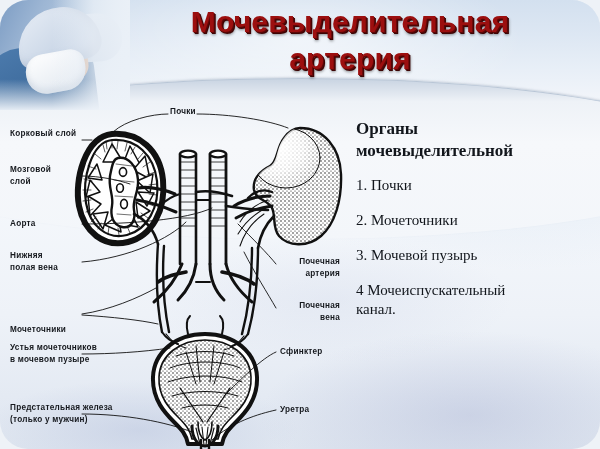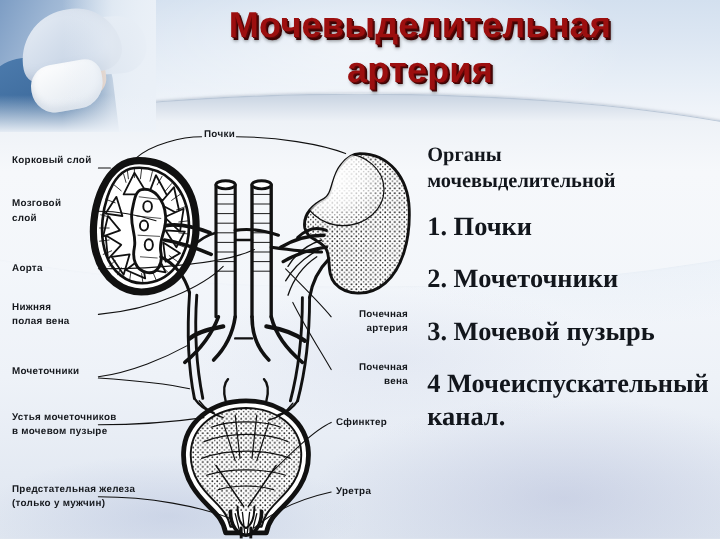--- a/index.html
+++ b/index.html
@@ -10,20 +10,21 @@
     background:#eef2f7;
   }
   #slide{
     position:relative;width:600px;height:449px;overflow:hidden;
     background:
       radial-gradient(ellipse 300px 120px at 470px 415px, rgba(150,160,200,.30), rgba(150,160,200,0) 70%),
       radial-gradient(ellipse 220px 70px at 140px 430px, rgba(150,165,205,.28), rgba(150,165,205,0) 72%),
       radial-gradient(ellipse 260px 90px at 330px 300px, rgba(190,200,225,.22), rgba(190,200,225,0) 70%),
       radial-gradient(ellipse 420px 200px at 520px 120px, rgba(215,228,242,.75), rgba(215,228,242,0) 75%),
       linear-gradient(#dfe8f3 0%, #e9eef6 18%, #f4f7fb 46%, #eef2f8 70%, #e4eaf3 88%, #dfe6f0 100%);
+    border-radius: 28px;
   }
 
   
   #header-band{
     position:absolute;left:0;top:0;width:600px;height:100px;
     background:
       radial-gradient(ellipse 320px 110px at 300px 40px, rgba(255,255,255,.55), rgba(255,255,255,0) 70%),
       linear-gradient(180deg,#d3e0ef 0%,#dde7f3 35%,#e8eff7 70%,#f2f5fa 100%);
   }
   #header-arc{
@@ -95,21 +96,21 @@
     color:#12161c;
   }
   #organs-heading{
     font-family:"Liberation Serif",serif;
     font-weight:bold;font-size:17px;line-height:1.28;
     margin-bottom:14px;
   }
   #organs-heading .ln{display:block;}
   .organ-item{
     font-family:"Liberation Serif",serif;
-    font-weight:bold;font-size:22px;line-height:1.22;
+    font-weight:normal;font-size:15px;line-height:1.22;
     margin:0 0 17px 0;
   }
   .organ-item .ln{display:block;}
 
   
   #diagram{position:absolute;left:0;top:96px;width:380px;height:353px;}
   #diagram svg{display:block;}
 
   .lbl{
     position:absolute;
@@ -407,21 +408,21 @@
 
     <div class="lbl" style="left:10px;top:122px;">
       <span class="ln">Аорта</span>
     </div>
 
     <div class="lbl" style="left:10px;top:154px;">
       <span class="ln">Нижняя</span>
       <span class="ln">полая вена</span>
     </div>
 
-    <div class="lbl" style="left:10px;top:208px;">
+    <div class="lbl" style="left:10px;top:228px;">
       <span class="ln">Мочеточники</span>
     </div>
 
     <div class="lbl" style="left:10px;top:246px;">
       <span class="ln">Устья мочеточников</span>
       <span class="ln">в мочевом пузыре</span>
     </div>
 
     <div class="lbl" style="left:10px;top:306px;">
       <span class="ln">Предстательная железа</span>

